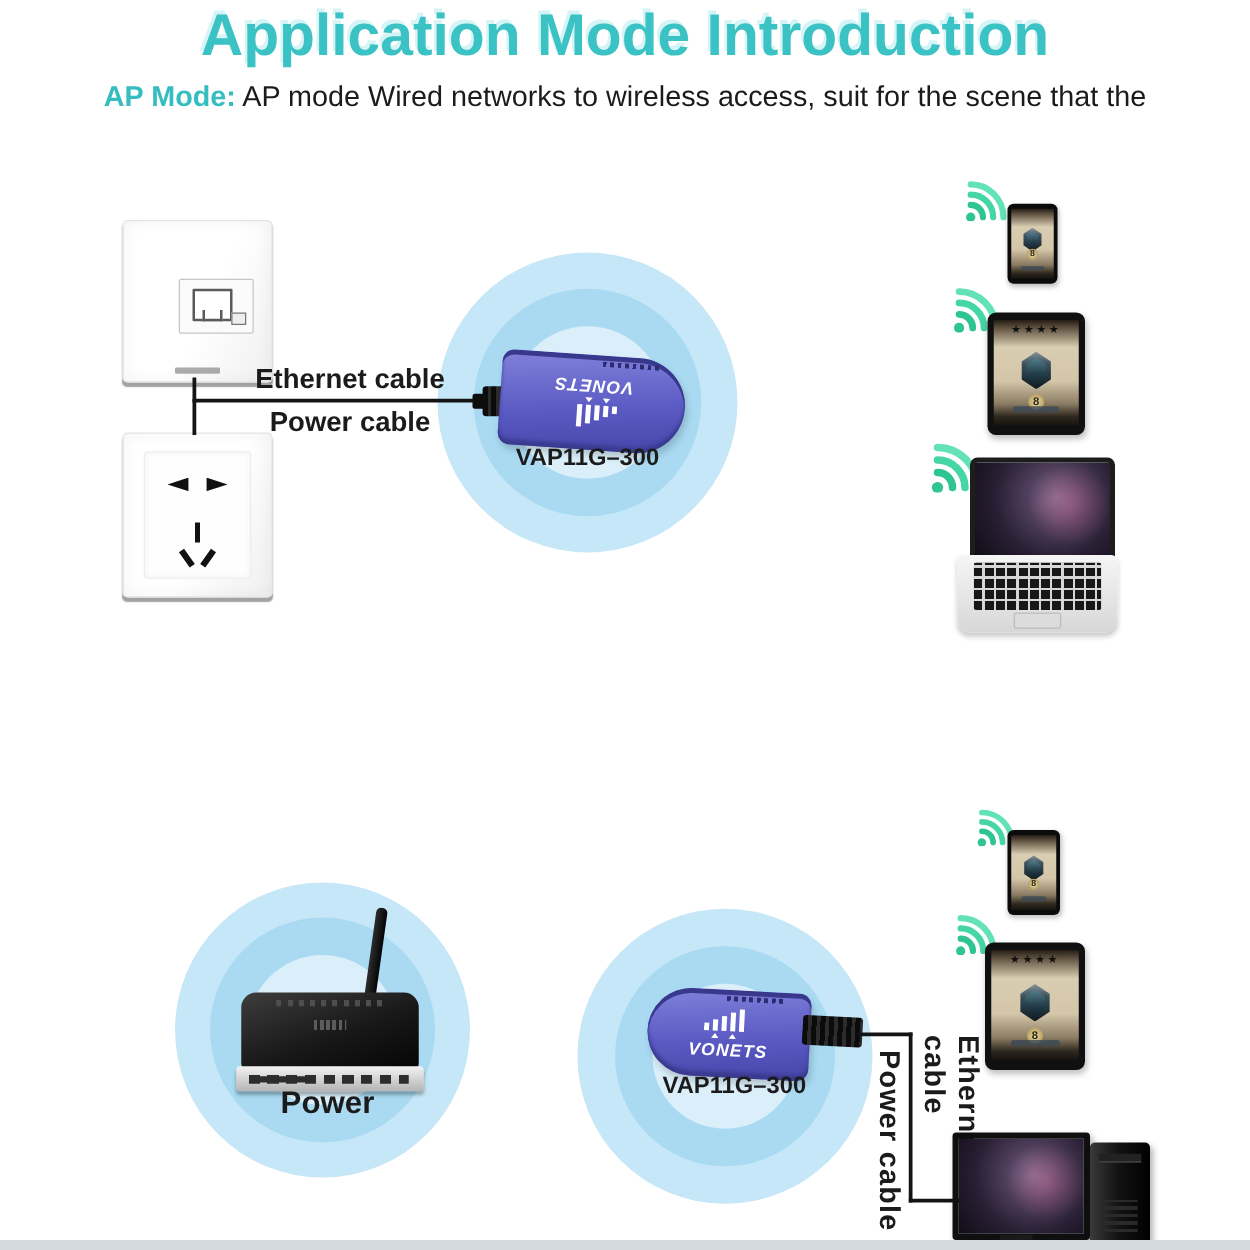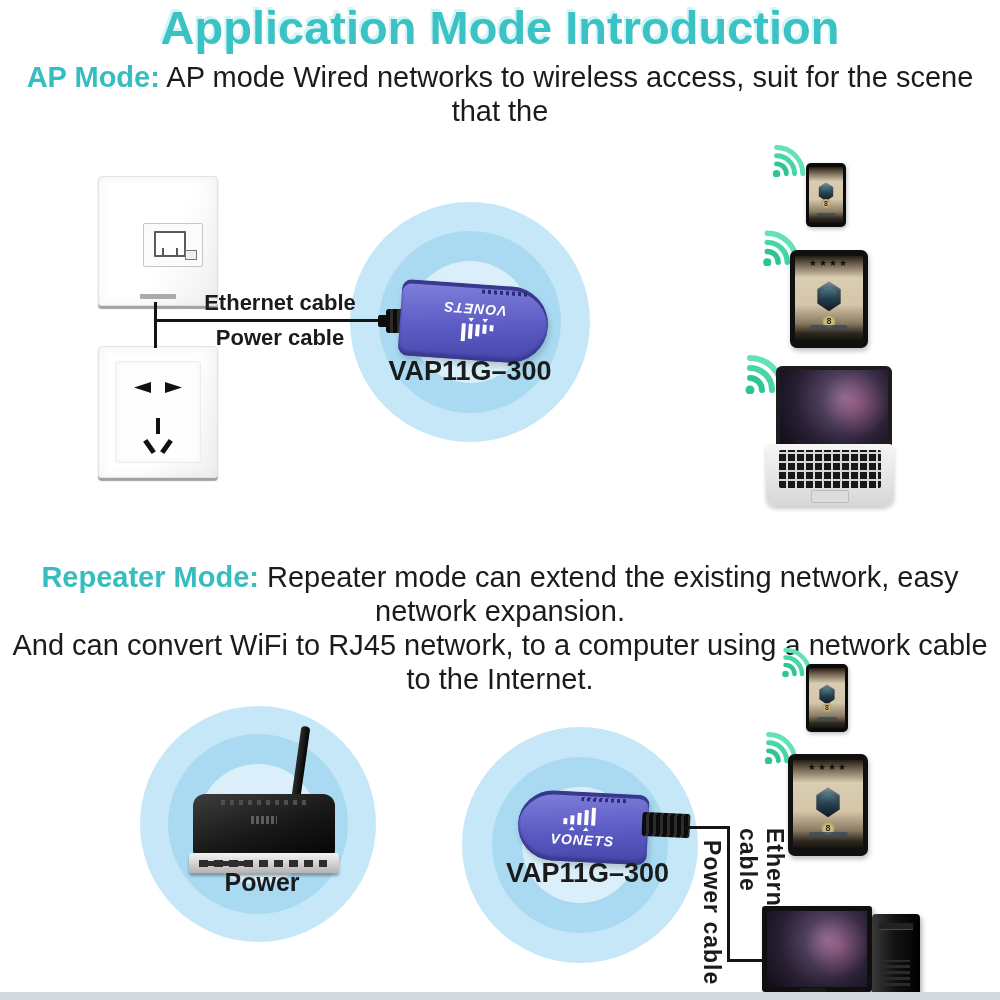--- a/index.html
+++ b/index.html
@@ -5,21 +5,21 @@
   html,body{margin:0;padding:0;background:#fff;}
   .canvas{position:relative;width:1000px;height:1000px;background:#ffffff;overflow:hidden;
           font-family:"Liberation Sans", sans-serif;color:#1b1b1b;}
   .abs{position:absolute;}
 
   
   .title{position:absolute;top:0;left:0;width:1000px;margin:0;text-align:center;
          font-size:47px;font-weight:bold;color:#3ac2c4;
          text-shadow:-2px -3px 0 rgba(160,230,232,0.45);}
   .para{position:absolute;left:0;width:1000px;margin:0;text-align:center;
-        font-size:29px;line-height:34px;color:#1b1b1b;}
+        font-size:23px;line-height:34px;color:#1b1b1b;}
   .mode-label{color:#35bdbf;font-weight:bold;}
 
   
   .ring{position:absolute;border-radius:50%;}
   .ring.outer{background:#c6e7f7;}
   .ring.mid{background:#a9daf2;}
   .ring.inner{background:#daeffa;}
 
   
   .cable{position:absolute;background:#141414;}
@@ -55,21 +55,21 @@
       background:linear-gradient(175deg,#8282dc 0%,#5b5bc4 55%,#4444a8 100%);
       box-shadow:inset 0 4px 0 #38388c, inset 0 -4px 3px #3a3a8e, 2px 4px 6px rgba(0,0,0,0.18);}
   .cap-right{border-radius:10px 40px 40px 10px;}
   .cap-left{border-radius:36px 10px 10px 36px;}
   .vap-content{position:absolute;inset:0;display:flex;flex-direction:column;align-items:center;
                justify-content:center;gap:1px;}
   .flip{transform:rotate(180deg);}
   .vonets{color:#ffffff;font-weight:bold;font-style:italic;font-size:14px;letter-spacing:1px;}
   .vents{position:absolute;top:5px;right:22px;width:46px;height:4px;
          background:repeating-linear-gradient(90deg,#2c2c74 0 3px,transparent 3px 6px);}
-  .dev-label{position:absolute;font-weight:bold;font-size:27px;text-align:center;letter-spacing:0;}
+  .dev-label{position:absolute;font-weight:bold;font-size:19px;text-align:center;letter-spacing:0;}
   .plug{position:absolute;background:repeating-linear-gradient(90deg,#0b0b0b 0 4px,#2c2c2c 4px 7px);
         border-radius:3px;}
   .nub{position:absolute;background:#0d0d0d;border-radius:2px;}
 
   
   .wifi{position:absolute;}
 
   
   .phone{position:absolute;background:#0b0b0b;border-radius:5px;padding:4px 3px;box-shadow:1px 2px 4px rgba(0,0,0,0.25);}
   .tablet{position:absolute;background:#101010;border-radius:7px;padding:6px 5px 8px 5px;box-shadow:1px 3px 5px rgba(0,0,0,0.25);}
@@ -230,25 +230,20 @@
         <path d="M10 8 A32 32 0 0 1 42 40" stroke="#63e2ba" stroke-width="6"></path>
       </g>
       <circle cx="10" cy="40" r="4.5" fill="#2fc493"></circle>
   </svg>
   <div class="lap-screen art-dark" style="left:776px;top:366px;width:108px;height:74px;"></div>
   <div class="lap-base" style="left:766px;top:444px;width:128px;height:62px;">
     <div class="kb"></div>
     <div class="tp"></div>
   </div>
 
-  <p class="para" style="top:560px;">
-    <span class="mode-label">Repeater Mode:</span>
-    <span>Repeater mode can extend the existing network, easy network expansion.</span><br>
-    <span>And can convert WiFi to RJ45 network, to a computer using a network cable to the Internet.</span>
-  </p>
 
   <div class="ring outer abs" style="left:140px;top:706px;width:236px;height:236px;"></div>
   <div class="ring mid abs" style="left:168px;top:734px;width:180px;height:180px;"></div>
   <div class="ring inner abs" style="left:198px;top:764px;width:120px;height:120px;"></div>
 
   <div class="ring outer abs" style="left:462px;top:727px;width:236px;height:236px;"></div>
   <div class="ring mid abs" style="left:492px;top:757px;width:176px;height:176px;"></div>
   <div class="ring inner abs" style="left:522px;top:787px;width:116px;height:116px;"></div>
 
   <div class="antenna" style="left:296px;top:726px;width:9px;height:78px;"></div>

